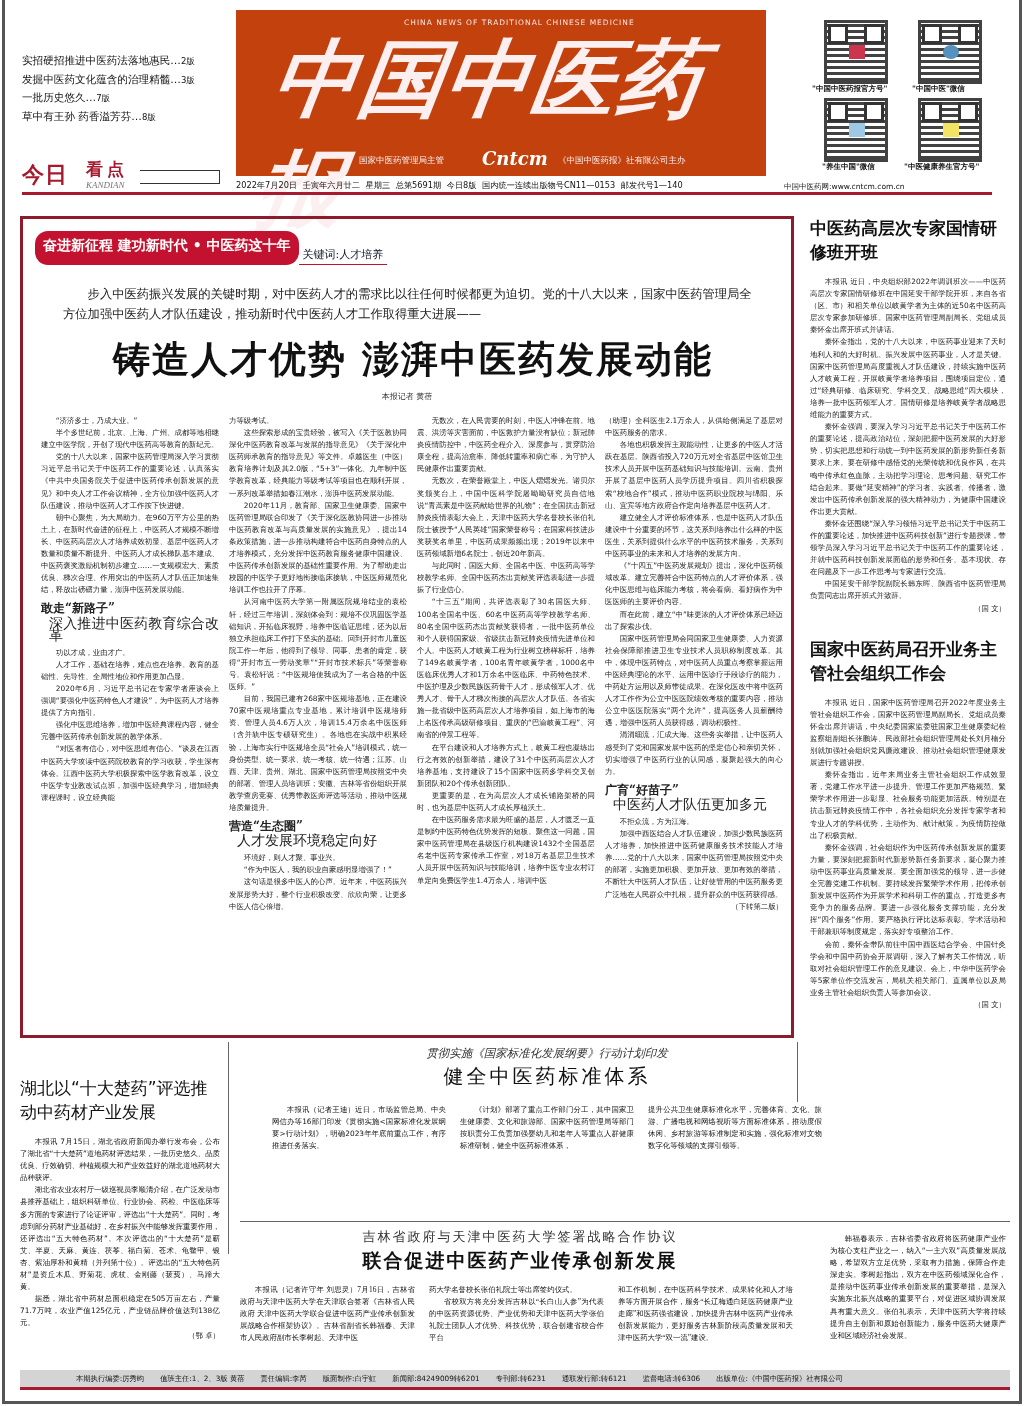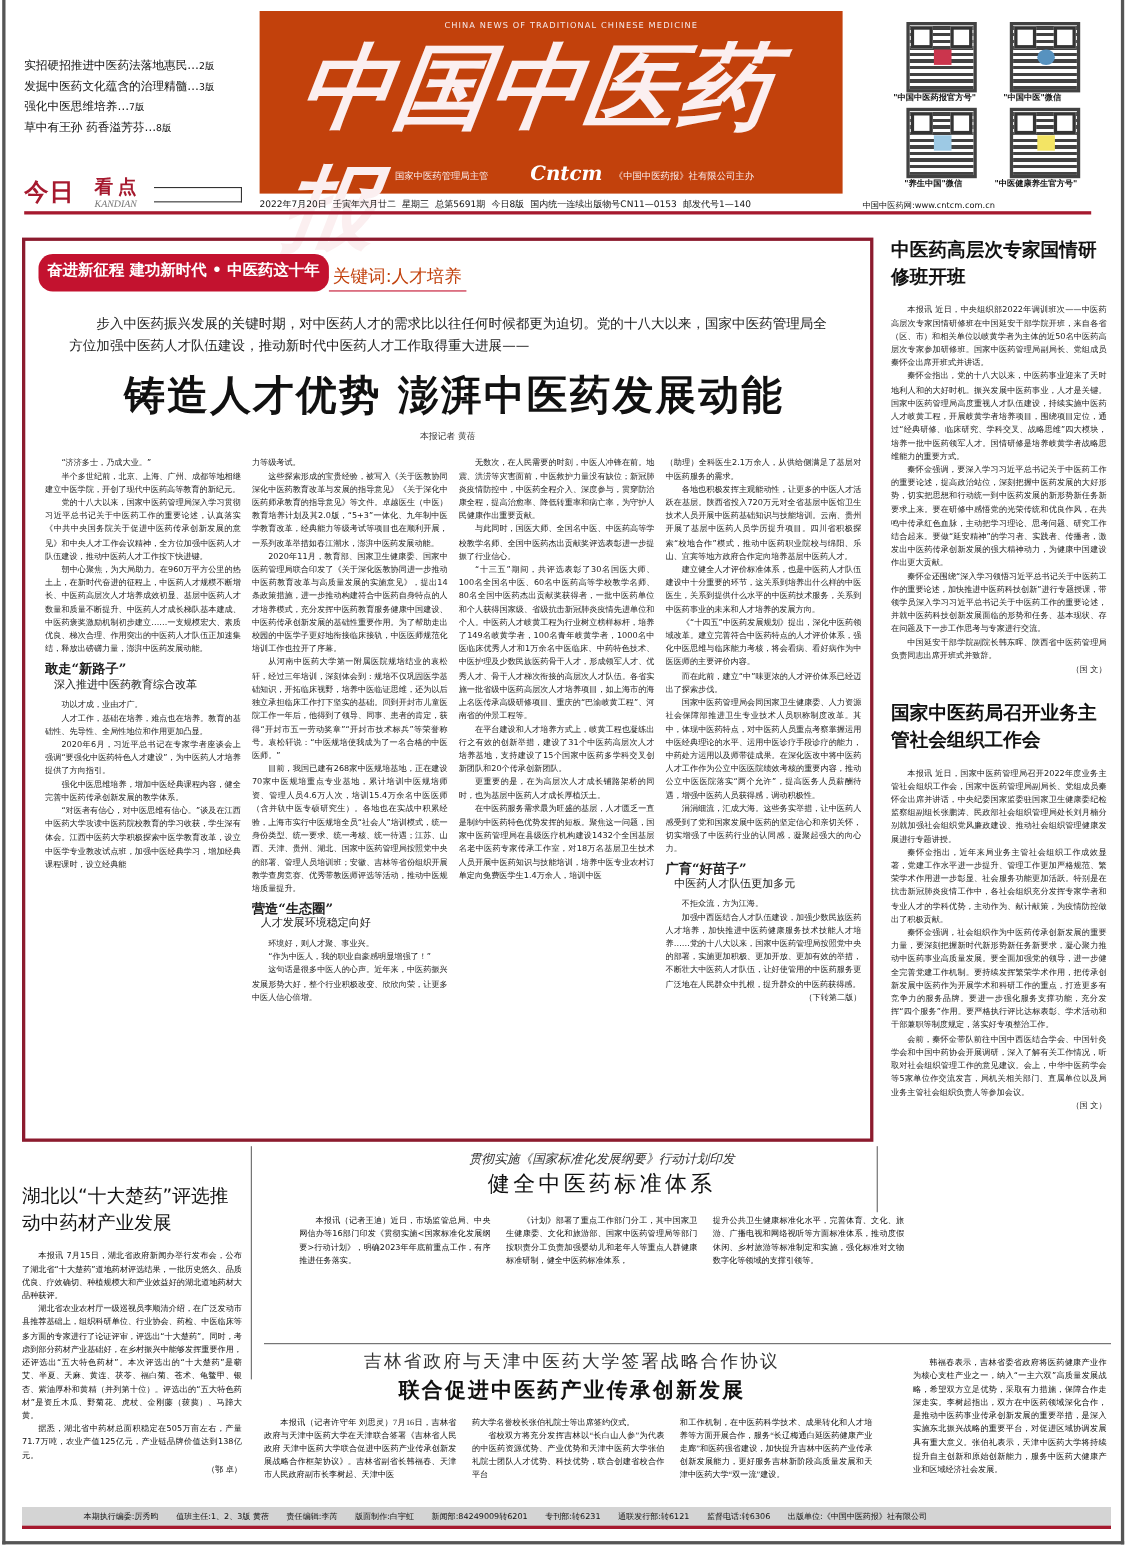--- a/index.html
+++ b/index.html
@@ -31,30 +31,30 @@
   .qr::before, .qr::after { content: ""; position: absolute; width: 14px; height: 14px; border: 3px solid #111; background: #fff; }
   .qr::before { left: 1px; top: 1px; } .qr::after { right: 1px; top: 1px; }
   .qr .mid { position: absolute; left: 22px; top: 22px; width: 16px; height: 14px; }
   .qr-caption { position: absolute; font-size: 7.5px; font-weight: bold; white-space: nowrap; }
   .site-url { position: absolute; left: 784px; top: 182px; font-size: 7.5px; }
 
   
   .lead { position: absolute; left: 20px; top: 216px; width: 774px; height: 822px; border: 3px solid #8c1b2e; }
   .kicker { position: absolute; left: 12px; top: 12px; height: 34px; display: flex; align-items: flex-end; }
   .kicker .red { background: #c3122f; color: #fff; font-family: "DejaVu Serif", serif; font-weight: bold; font-size: 14px; padding: 6px 8px 6px 8px; height: 34px; white-space: nowrap; border-radius: 13px; }
-  .kicker .kw { color: #c2410c; font-size: 16px; padding: 0 4px 2px 4px; border-bottom: 1.5px solid #c3122f; white-space: nowrap; }
+  .kicker .kw { color: #0f172a; font-size: 11px; padding: 0 4px 2px 4px; border-bottom: 1.5px solid #c3122f; white-space: nowrap; }
   .lead-deck { position: absolute; left: 40px; top: 65px; width: 700px; font-size: 12.3px; line-height: 20px; text-indent: 2em; color: #222; }
   .lead-headline { position: absolute; left: 20px; top: 116px; width: 740px; text-align: center; font-weight: bold; font-size: 37px; letter-spacing: 2px; font-family: "DejaVu Sans", sans-serif; }
   .byline { position: absolute; left: 0; top: 172px; width: 100%; text-align: center; font-size: 8px; color: #333; }
   .cols { position: absolute; left: 18px; top: 196px; width: 742px; height: 615px; display: flex; gap: 10px; }
   .col { width: 178px; font-size: 7.4px; line-height: 12.1px; text-align: justify; color: #222; overflow: hidden; }
   .col p { text-indent: 2em; }
   .sub { margin: 6px 0 6px 0; }
   .sub .s1 { font-family: "DejaVu Serif", serif; font-weight: bold; font-size: 12px; }
-  .sub .s2 { font-size: 10px; padding-left: 8px; margin-top: 2px; }
+  .sub .s2 { font-size: 14px; padding-left: 8px; margin-top: 2px; }
   .turn { text-align: right; }
 
   
   .right-col { position: absolute; left: 810px; top: 216px; width: 196px; }
   .r-headline { font-weight: bold; font-size: 17px; line-height: 24px; margin-bottom: 12px; }
   .r-body { font-size: 7.4px; line-height: 12.1px; text-align: justify; color: #222; }
   .r-body p { text-indent: 2em; }
   .src { text-align: right; }
   .gap { height: 22px; }
 
@@ -68,40 +68,40 @@
 
   .std { position: absolute; left: 240px; top: 1046px; width: 550px; margin-left: 32px; }
   .std .over { text-align: center; font-family: "DejaVu Serif", serif; font-style: italic; font-size: 11.5px; color: #333; }
   .std .h { text-align: center; font-size: 20px; letter-spacing: 3px; margin-top: 2px; }
   .std .row3 { display: flex; gap: 14px; margin-top: 14px; font-size: 7.4px; line-height: 12.1px; }
   .std .row3 div { width: 175px; text-align: justify; }
   .std .row3 p { text-indent: 2em; }
   .hrule { position: absolute; left: 240px; top: 1221px; width: 770px; height: 1px; background: #666; }
 
   .jilin { position: absolute; left: 240px; top: 1228px; width: 560px; }
-  .jilin .over { text-align: center; font-family: "DejaVu Serif", serif; font-size: 16px; letter-spacing: 2px; color: #333; }
+  .jilin .over { text-align: center; font-family: "DejaVu Serif", serif; font-size: 13px; letter-spacing: 2px; color: #333; }
   .jilin .h { text-align: center; font-family: "DejaVu Serif", serif; font-weight: bold; font-size: 19px; letter-spacing: 2px; margin-top: 2px; }
   .jilin .row3 { display: flex; gap: 14px; margin-top: 10px; font-size: 7.4px; line-height: 12.1px; }
   .jilin .row3 div { width: 175px; text-align: justify; font-family: Liberation Serif, serif; }
   .jilin .row3 p { text-indent: 2em; }
   .jilin-right { position: absolute; left: 830px; top: 1233px; width: 176px; font-size: 7.4px; line-height: 12.1px; text-align: justify; }
   .jilin-right p { text-indent: 2em; }
 
   .footer { position: absolute; left: 20px; top: 1370px; width: 990px; height: 18px; background: #d4d4d4; font-size: 7.3px; display: flex; align-items: center; gap: 16px; padding-left: 56px; white-space: nowrap; }
   .footer-rule { position: absolute; left: 20px; top: 1387px; width: 990px; height: 3px; background: #a6192e; }
 </style>
 </head>
 <body>
 
 <div class="page-frame"></div>
 
 <div class="teasers">
   <div class="row"><span>实招硬招推进中医药法落地惠民…</span><span class="pg">2版</span></div>
   <div class="row"><span>发掘中医药文化蕴含的治理精髓…</span><span class="pg">3版</span></div>
-  <div class="row"><span>强化中医思维培养…</span><span class="pg">7版</span></div>
+  <div class="row"><span>一批历史悠久…</span><span class="pg">7版</span></div>
   <div class="row"><span>草中有王孙 药香溢芳芬…</span><span class="pg">8版</span></div>
 </div>
 
 <div class="kandian">
   <span class="big">今日</span>
   <span class="big2">看点</span>
   <span class="en">KANDIAN</span>
   <span class="box"></span>
 </div>
 
@@ -169,20 +169,21 @@
       <div class="sub">
         <div class="s1">营造“生态圈”</div>
         <div class="s2">人才发展环境稳定向好</div>
       </div>
       <p>环境好，则人才聚、事业兴。</p>
       <p>“作为中医人，我的职业自豪感明显增强了！”</p>
       <p>这句话是很多中医人的心声。近年来，中医药振兴发展形势大好，整个行业积极改变、欣欣向荣，让更多中医人信心倍增。</p>
     </div>
     <div class="col">
       <p>无数次，在人民需要的时刻，中医人冲锋在前。地震、洪涝等灾害面前，中医救护力量没有缺位；新冠肺炎疫情防控中，中医药全程介入、深度参与，贯穿防治康全程，提高治愈率、降低转重率和病亡率，为守护人民健康作出重要贡献。</p>
+      <p>无数次，在荣誉殿堂上，中医人熠熠发光。诺贝尔奖颁奖台上，中国中医科学院屠呦呦研究员自信地说“青蒿素是中医药献给世界的礼物”；在全国抗击新冠肺炎疫情表彰大会上，天津中医药大学名誉校长张伯礼院士被授予“人民英雄”国家荣誉称号；在国家科技进步奖获奖名单里，中医药成果频频出现；2019年以来中医药领域新增6名院士，创近20年新高。</p>
       <p>与此同时，国医大师、全国名中医、中医药高等学校教学名师、全国中医药杰出贡献奖评选表彰进一步提振了行业信心。</p>
       <p>“十三五”期间，共评选表彰了30名国医大师、100名全国名中医、60名中医药高等学校教学名师、80名全国中医药杰出贡献奖获得者，一批中医药单位和个人获得国家级、省级抗击新冠肺炎疫情先进单位和个人。中医药人才岐黄工程为行业树立榜样标杆，培养了149名岐黄学者，100名青年岐黄学者，1000名中医临床优秀人才和1万余名中医临床、中药特色技术、中医护理及少数民族医药骨干人才，形成领军人才、优秀人才、骨干人才梯次衔接的高层次人才队伍。各省实施一批省级中医药高层次人才培养项目，如上海市的海上名医传承高级研修项目、重庆的“巴渝岐黄工程”、河南省的仲景工程等。</p>
       <p>在平台建设和人才培养方式上，岐黄工程也凝练出行之有效的创新举措，建设了31个中医药高层次人才培养基地，支持建设了15个国家中医药多学科交叉创新团队和20个传承创新团队。</p>
       <p>更重要的是，在为高层次人才成长铺路架桥的同时，也为基层中医药人才成长厚植沃土。</p>
       <p>在中医药服务需求最为旺盛的基层，人才匮乏一直是制约中医药特色优势发挥的短板。聚焦这一问题，国家中医药管理局在县级医疗机构建设1432个全国基层名老中医药专家传承工作室，对18万名基层卫生技术人员开展中医药知识与技能培训，培养中医专业农村订单定向免费医学生1.4万余人，培训中医</p>
     </div>
     <div class="col">
       <p style="text-indent:0">（助理）全科医生2.1万余人，从供给侧满足了基层对中医药服务的需求。</p>
       <p>各地也积极发挥主观能动性，让更多的中医人才活跃在基层。陕西省投入720万元对全省基层中医馆卫生技术人员开展中医药基础知识与技能培训。云南、贵州开展了基层中医药人员学历提升项目。四川省积极探索“校地合作”模式，推动中医药职业院校与绵阳、乐山、宜宾等地方政府合作定向培养基层中医药人才。</p>
       <p>建立健全人才评价标准体系，也是中医药人才队伍建设中十分重要的环节，这关系到培养出什么样的中医医生，关系到提供什么水平的中医药技术服务，关系到中医药事业的未来和人才培养的发展方向。</p>

